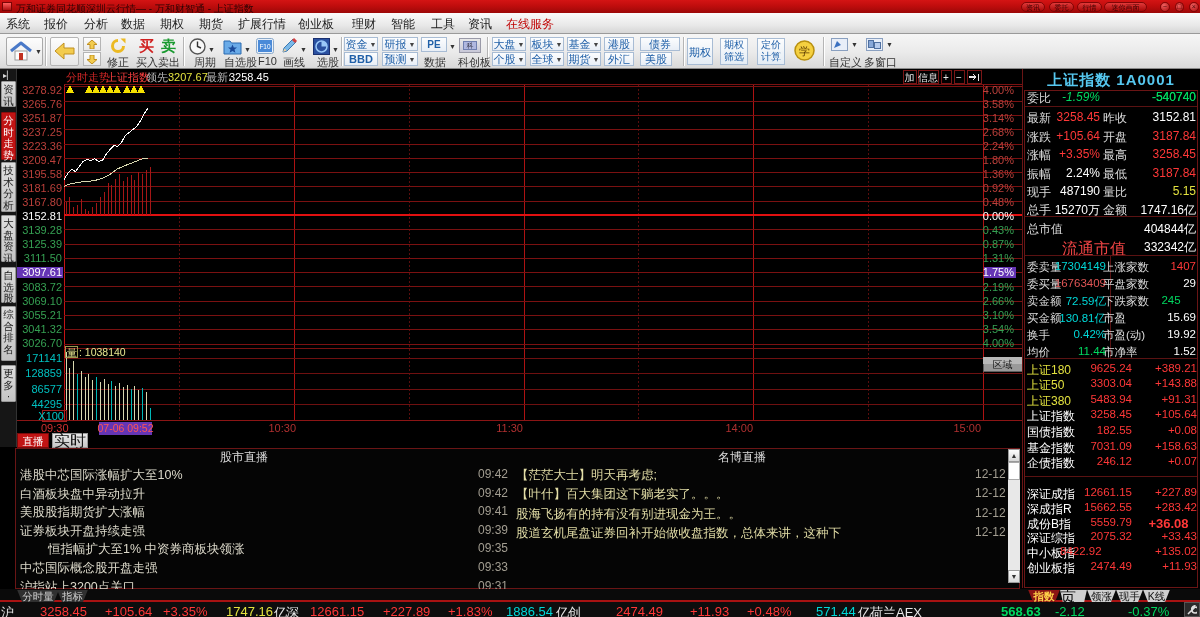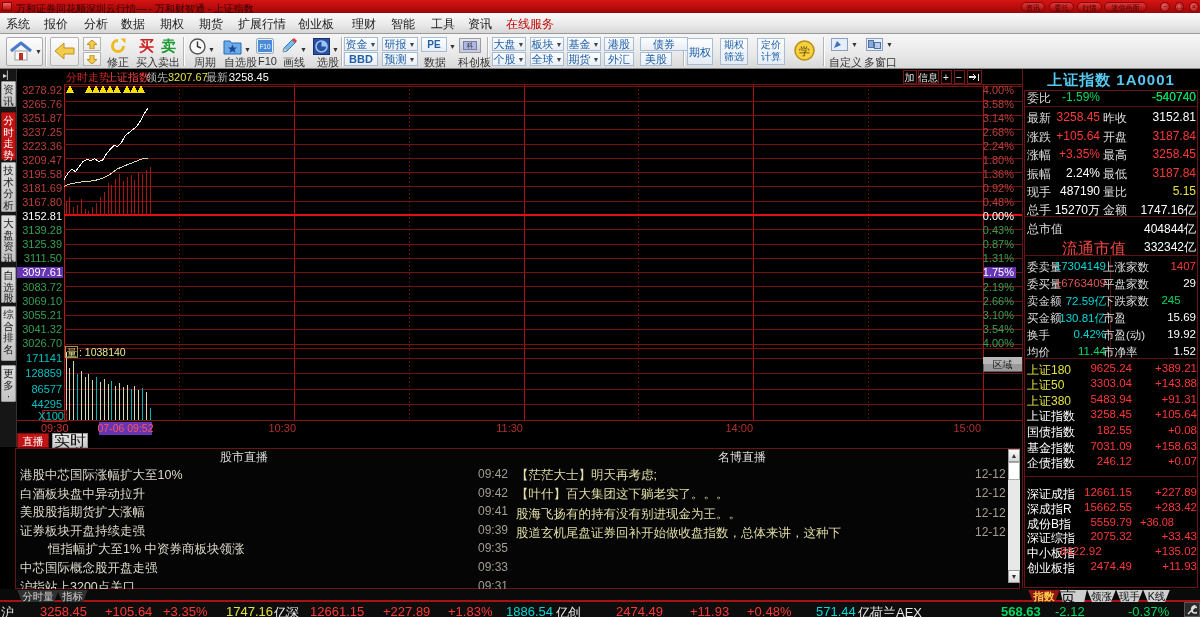--- a/index.html
+++ b/index.html
@@ -102,21 +102,21 @@
 <div style="position:absolute;left:463px;top:41px;width:14px;height:9px;background:#b0b8e0;border:1px solid #7080b0;font-size:7px;color:#334;text-align:center;line-height:8px;">科</div>
 <div class="r" style="left:458px;top:55px;font-size:11px;color:#333;">科创板</div>
 <div style="position:absolute;left:492px;top:37px;width:34px;height:14px;background:linear-gradient(#fcfdfe,#e8eef6);border:1px solid #a8bcd4;font-size:11px;color:#2060a8;text-align:center;line-height:13px;">大盘<span style="font-size:7px;color:#444;vertical-align:1px;"> ▼</span></div>
 <div style="position:absolute;left:492px;top:52px;width:34px;height:14px;background:linear-gradient(#fcfdfe,#e8eef6);border:1px solid #a8bcd4;font-size:11px;color:#2060a8;text-align:center;line-height:13px;">个股<span style="font-size:7px;color:#444;vertical-align:1px;"> ▼</span></div>
 <div style="position:absolute;left:530px;top:37px;width:34px;height:14px;background:linear-gradient(#fcfdfe,#e8eef6);border:1px solid #a8bcd4;font-size:11px;color:#2060a8;text-align:center;line-height:13px;">板块<span style="font-size:7px;color:#444;vertical-align:1px;"> ▼</span></div>
 <div style="position:absolute;left:530px;top:52px;width:34px;height:14px;background:linear-gradient(#fcfdfe,#e8eef6);border:1px solid #a8bcd4;font-size:11px;color:#2060a8;text-align:center;line-height:13px;">全球<span style="font-size:7px;color:#444;vertical-align:1px;"> ▼</span></div>
 <div style="position:absolute;left:567px;top:37px;width:34px;height:14px;background:linear-gradient(#fcfdfe,#e8eef6);border:1px solid #a8bcd4;font-size:11px;color:#2060a8;text-align:center;line-height:13px;">基金<span style="font-size:7px;color:#444;vertical-align:1px;"> ▼</span></div>
 <div style="position:absolute;left:567px;top:52px;width:34px;height:14px;background:linear-gradient(#fcfdfe,#e8eef6);border:1px solid #a8bcd4;font-size:11px;color:#2060a8;text-align:center;line-height:13px;">期货<span style="font-size:7px;color:#444;vertical-align:1px;"> ▼</span></div>
 <div style="position:absolute;left:604px;top:37px;width:30px;height:14px;background:linear-gradient(#fcfdfe,#e8eef6);border:1px solid #a8bcd4;font-size:11px;color:#2060a8;text-align:center;line-height:13px;">港股</div>
 <div style="position:absolute;left:604px;top:52px;width:30px;height:14px;background:linear-gradient(#fcfdfe,#e8eef6);border:1px solid #a8bcd4;font-size:11px;color:#2060a8;text-align:center;line-height:13px;">外汇</div>
-<div style="position:absolute;left:640px;top:37px;width:48px;height:14px;background:linear-gradient(#fcfdfe,#e8eef6);border:1px solid #a8bcd4;font-size:11px;color:#2060a8;text-align:center;line-height:13px;">债券</div>
+<div style="position:absolute;left:640px;top:37px;width:40px;height:14px;background:linear-gradient(#fcfdfe,#e8eef6);border:1px solid #a8bcd4;font-size:11px;color:#2060a8;text-align:center;line-height:13px;">债券</div>
 <div style="position:absolute;left:640px;top:52px;width:32px;height:14px;background:linear-gradient(#fcfdfe,#e8eef6);border:1px solid #a8bcd4;font-size:11px;color:#2060a8;text-align:center;line-height:13px;">美股</div>
 <div style="position:absolute;left:687px;top:38px;width:26px;height:27px;background:linear-gradient(#fcfdfe,#e4ecf4);border:1px solid #a8bcd4;font-size:11px;color:#2060a8;text-align:center;line-height:26px;">期权</div>
 <div style="position:absolute;left:720px;top:38px;width:28px;height:27px;background:linear-gradient(#fcfdfe,#e4ecf4);border:1px solid #a8bcd4;font-size:10px;color:#2060a8;text-align:center;line-height:12px;">期权<br>筛选</div>
 <div style="position:absolute;left:757px;top:38px;width:28px;height:27px;background:linear-gradient(#fcfdfe,#e4ecf4);border:1px solid #a8bcd4;font-size:10px;color:#2060a8;text-align:center;line-height:12px;">定价<br>计算</div>
 <svg style="position:absolute;left:794px;top:40px" width="21" height="21" viewBox="0 0 21 21">
     <circle cx="10.5" cy="10.5" r="9.5" fill="#f5d040" stroke="#b89010" stroke-width="1.5"></circle>
     <text x="10.5" y="14.5" font-size="11" text-anchor="middle" fill="#5a3a00" font-family="Liberation Sans">学</text>
   </svg>
 <div style="position:absolute;left:831px;top:38px;width:17px;height:13px;background:#e8eef8;border:1px solid #8aa0c0;"></div>
 <svg style="position:absolute;left:833px;top:40px" width="12" height="9" viewBox="0 0 12 9">
@@ -306,21 +306,21 @@
     <text x="753" y="432" font-family="&quot;Liberation Sans&quot;, sans-serif" font-size="11" text-anchor="end" fill="#b03030">14:00</text>
     <text x="981" y="432" font-family="&quot;Liberation Sans&quot;, sans-serif" font-size="11" text-anchor="end" fill="#b03030">15:00</text>
     <rect x="983" y="357" width="39" height="14.5" fill="#9a9a9a" stroke="#5e5e5e"></rect>
     <rect x="983" y="357" width="39" height="7" fill="#b8b8b8"></rect>
     <text x="1002.5" y="368" font-family="&quot;Liberation Sans&quot;, sans-serif" font-size="10" text-anchor="middle" fill="#1a1a1a">区域</text>
   </svg>
 <div style="position:absolute;left:1022px;top:69px;width:178px;height:519px;background:#000;border-left:1px solid #6a1515;"></div>
 <div class="r" style="left:1022px;top:71px;width:178px;text-align:center;font-size:15px;font-weight:bold;color:#56c8f0;letter-spacing:1px;">上证指数 1A0001</div>
 <div style="position:absolute;left:1024px;top:90px;width:174px;height:498px;border:1px solid #6a1515;"></div>
 <div class="r" style="left:1027px;top:90.2px;font-size:12px;color:#dcdcdc;">委比</div>
-<div class="r" style="left:1016px;top:90.2px;width:84px;text-align:right;font-size:12px;color:#00d860;">-1.59%</div>
+<div class="r" style="left:1016px;top:90.2px;width:84px;text-align:right;font-size:12px;color:#00d860;font-style:italic;">-1.59%</div>
 <div class="r" style="left:1114px;top:90.2px;width:82px;text-align:right;font-size:12px;color:#00d860;">-540740</div>
 <div class="r" style="left:1114px;top:90.2px;width:82px;text-align:right;font-size:12px;color:#00d860;">-540740</div>
 <div style="position:absolute;left:1025px;top:106.4px;width:172px;height:0px;border-top:1px solid #5a1212;"></div>
 <div class="r" style="left:1027px;top:110.44px;font-size:12px;color:#dcdcdc;">最新</div>
 <div class="r" style="left:1016px;top:110.44px;width:84px;text-align:right;font-size:12px;color:#ff3838;">3258.45</div>
 <div class="r" style="left:1103px;top:110.44px;font-size:12px;color:#dcdcdc;">昨收</div>
 <div class="r" style="left:1114px;top:110.44px;width:82px;text-align:right;font-size:12px;color:#ffffff;">3152.81</div>
 <div class="r" style="left:1027px;top:128.84px;font-size:12px;color:#dcdcdc;">涨跌</div>
 <div class="r" style="left:1016px;top:128.84px;width:84px;text-align:right;font-size:12px;color:#ff3838;">+105.64</div>
 <div class="r" style="left:1103px;top:128.84px;font-size:12px;color:#dcdcdc;">开盘</div>
@@ -396,21 +396,21 @@
 <div class="r" style="left:1140px;top:455.46000000000004px;width:57px;text-align:right;font-size:11.5px;color:#ff3838;">+0.07</div>
 <div style="position:absolute;left:1025px;top:476px;width:172px;height:0px;border-top:1px solid #5a1212;"></div>
 <div class="r" style="left:1027px;top:486.0px;font-size:12px;color:#ffffff;">深证成指</div>
 <div class="r" style="left:1060px;top:486.0px;width:72px;text-align:right;font-size:11.5px;color:#ff3838;">12661.15</div>
 <div class="r" style="left:1140px;top:486.0px;width:57px;text-align:right;font-size:11.5px;color:#ff3838;">+227.89</div>
 <div class="r" style="left:1027px;top:500.8px;font-size:12px;color:#ffffff;">深成指R</div>
 <div class="r" style="left:1060px;top:500.8px;width:72px;text-align:right;font-size:11.5px;color:#ff3838;">15662.55</div>
 <div class="r" style="left:1140px;top:500.8px;width:57px;text-align:right;font-size:11.5px;color:#ff3838;">+283.42</div>
 <div class="r" style="left:1027px;top:515.6px;font-size:12px;color:#ffffff;">成份B指</div>
 <div class="r" style="left:1060px;top:515.6px;width:72px;text-align:right;font-size:11.5px;color:#ff3838;">5559.79</div>
-<div class="r" style="left:1140px;top:515.6px;width:57px;text-align:left;font-size:11px;color:#ff3838;">+36.08</div>
+<div class="r" style="left:1140px;top:515.6px;width:57px;text-align:center;font-size:13px;color:#ff3838;font-weight:bold;">+36.08</div>
 <div class="r" style="left:1027px;top:530.4px;font-size:12px;color:#ffffff;">深证综指</div>
 <div class="r" style="left:1060px;top:530.4px;width:72px;text-align:right;font-size:11.5px;color:#ff3838;">2075.32</div>
 <div class="r" style="left:1140px;top:530.4px;width:57px;text-align:right;font-size:11.5px;color:#ff3838;">+33.43</div>
 <div class="r" style="left:1027px;top:545.2px;font-size:12px;color:#ffffff;">中小板指</div>
 <div class="r" style="left:1060px;top:545.2px;width:72px;font-size:11.5px;color:#ff3838;">8422.92</div>
 <div class="r" style="left:1140px;top:545.2px;width:57px;text-align:right;font-size:11.5px;color:#ff3838;">+135.02</div>
 <div class="r" style="left:1027px;top:560.0px;font-size:12px;color:#ffffff;">创业板指</div>
 <div class="r" style="left:1060px;top:560.0px;width:72px;text-align:right;font-size:11.5px;color:#ff3838;">2474.49</div>
 <div class="r" style="left:1140px;top:560.0px;width:57px;text-align:right;font-size:11.5px;color:#ff3838;">+11.93</div>
 <div style="position:absolute;left:17px;top:433px;width:32px;height:15px;background:#c01414;border:1px solid #7a0a0a;color:#fff;font-size:10.5px;text-align:center;line-height:14px;">直播间</div>

